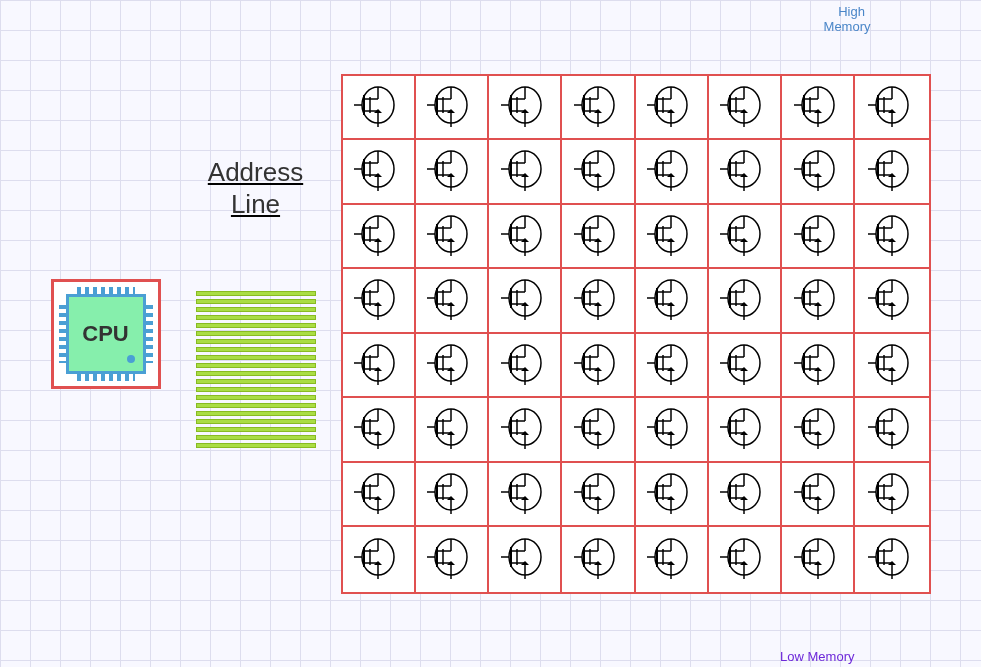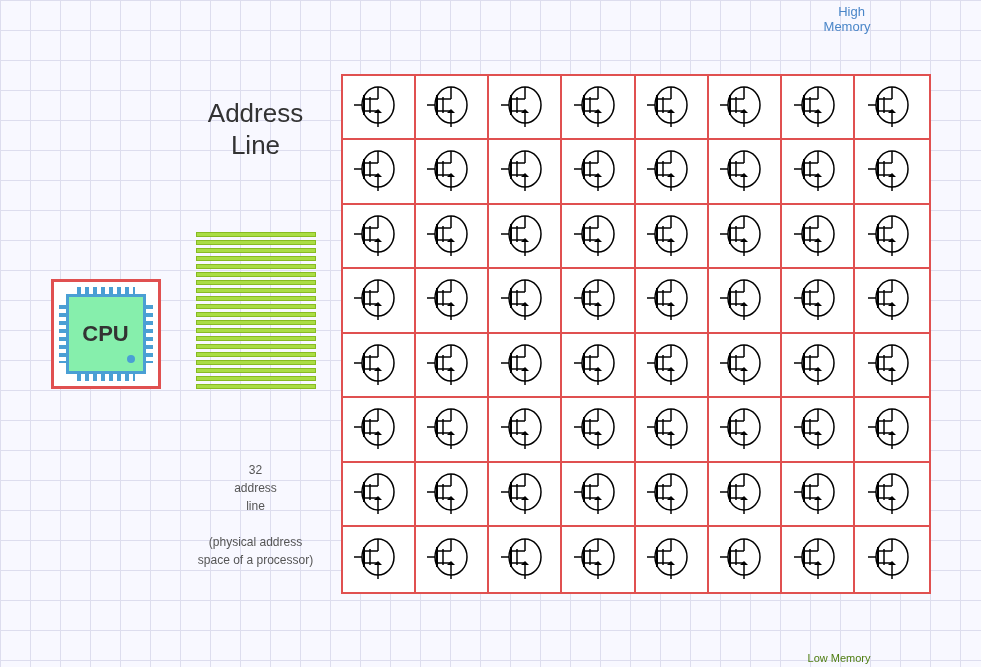--- a/index.html
+++ b/index.html
@@ -46,23 +46,23 @@
       right: 60px;
       color: #4a86c8;
       font-size: 13px;
       text-align: center;
       line-height: 1.2;
     }
 
     .low-memory-label {
       position: absolute;
       bottom: -30px;
-      right: 60px;
-      color: #4d7c0f;
-      font-size: 11px;
+      right: 76px;
+      color: #6d28d9;
+      font-size: 13px;
       text-align: center;
     }
 
     
     .cpu-section {
       display: flex;
       flex-direction: column;
       align-items: center;
       margin-right: 10px;
       flex-shrink: 0;
@@ -163,20 +163,21 @@
     }
 
     
     .address-section {
       display: flex;
       flex-direction: column;
       align-items: center;
       margin-right: 0px;
       flex-shrink: 0;
       width: 170px;
+      text-decoration: underline;
     }
 
     .address-title {
       font-size: 26px;
       color: #333;
       text-align: center;
       margin-bottom: 10px;
       line-height: 1.2;
     }
 
@@ -289,23 +290,20 @@
           <div class="address-line-stripe"></div>
           <div class="address-line-stripe"></div>
           <div class="address-line-stripe"></div>
           <div class="address-line-stripe"></div>
           <div class="address-line-stripe"></div>
           <div class="address-line-stripe"></div>
           <div class="address-line-stripe"></div>
           <div class="address-line-stripe"></div>
           <div class="address-line-stripe"></div>
         </div>
-      <div class="address-caption">
-        32<br>address<br>line<br><br>(physical address<br>space of a processor)
-      </div>
     </div>
 
     <div class="memory-section" id="memory-grid">
     <div class="memory-row">
           <div class="memory-cell">
             <svg class="transistor" viewBox="0 0 48 52" xmlns="http://www.w3.org/2000/svg">
 
       <ellipse cx="24" cy="24" rx="16" ry="18" fill="white" stroke="black" stroke-width="1.5"></ellipse>
 
       <line x1="0" y1="24" x2="8" y2="24" stroke="black" stroke-width="1.5"></line>

